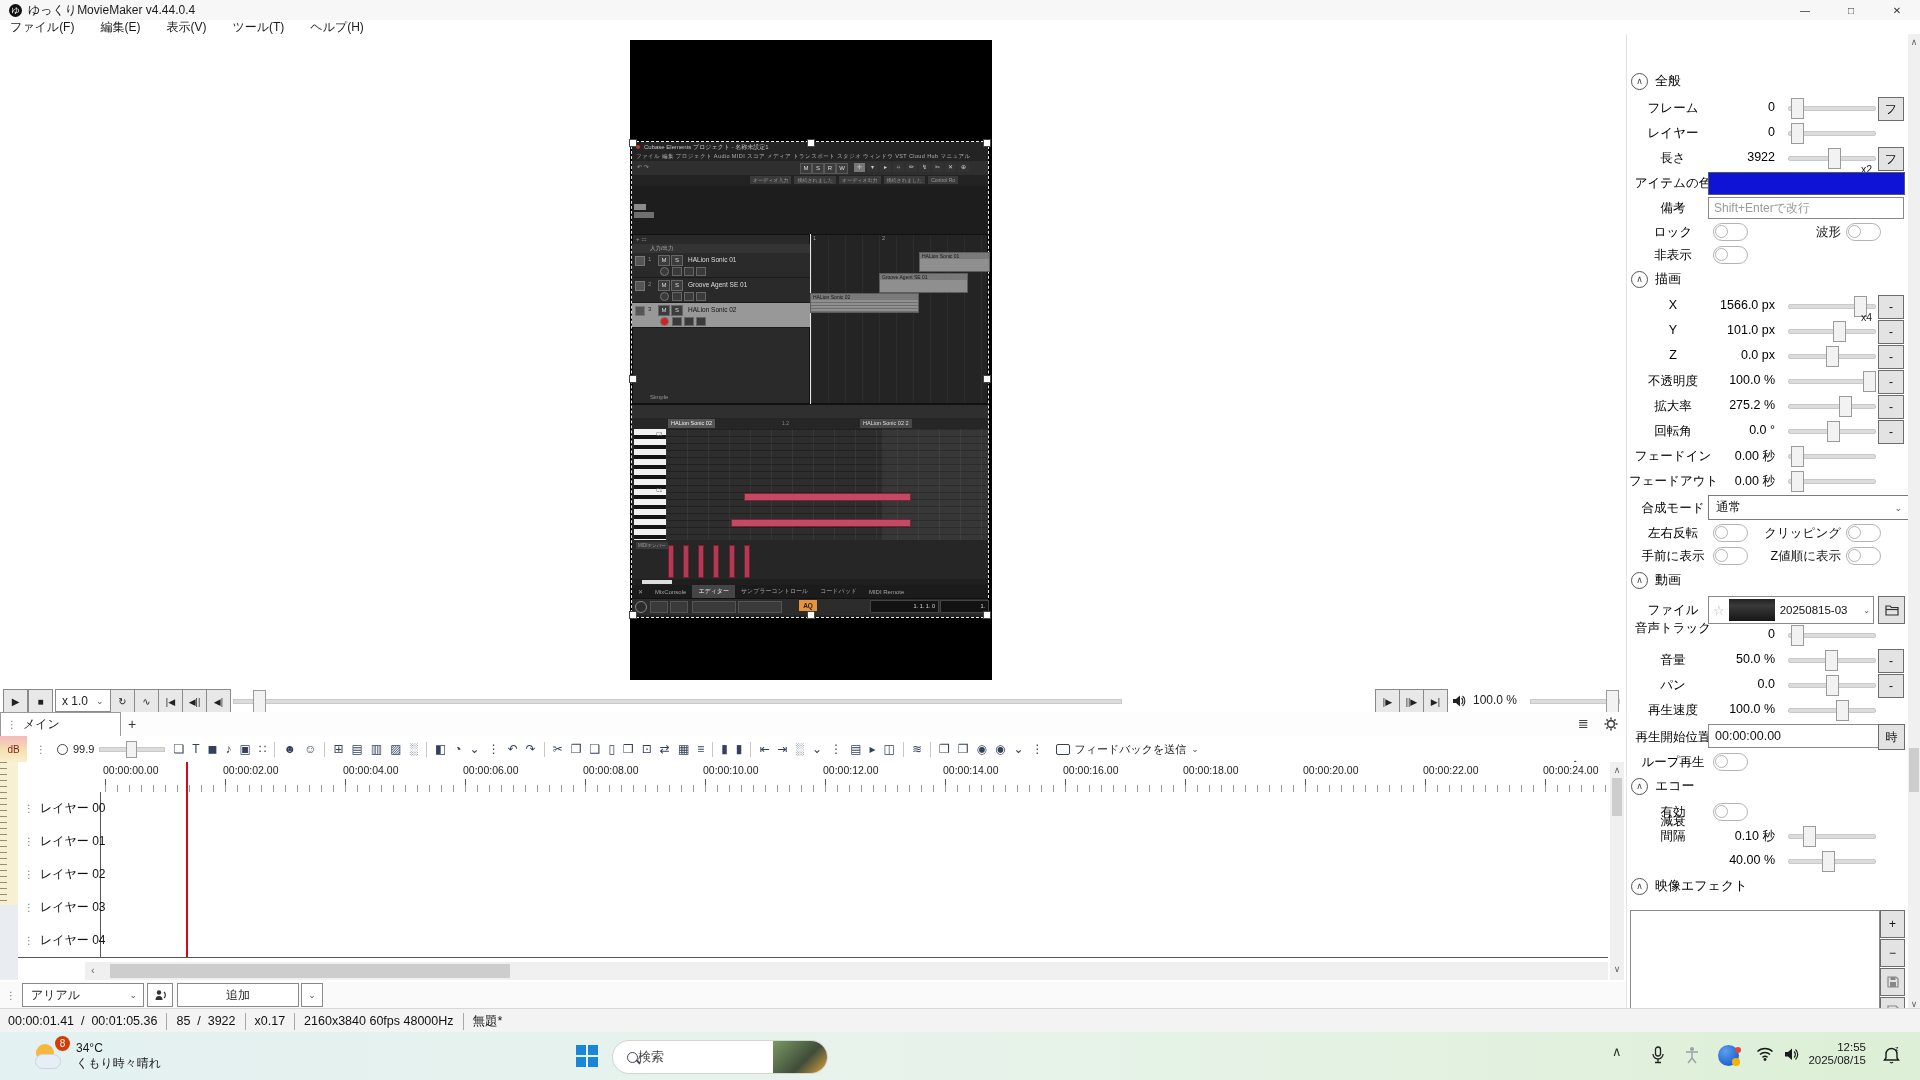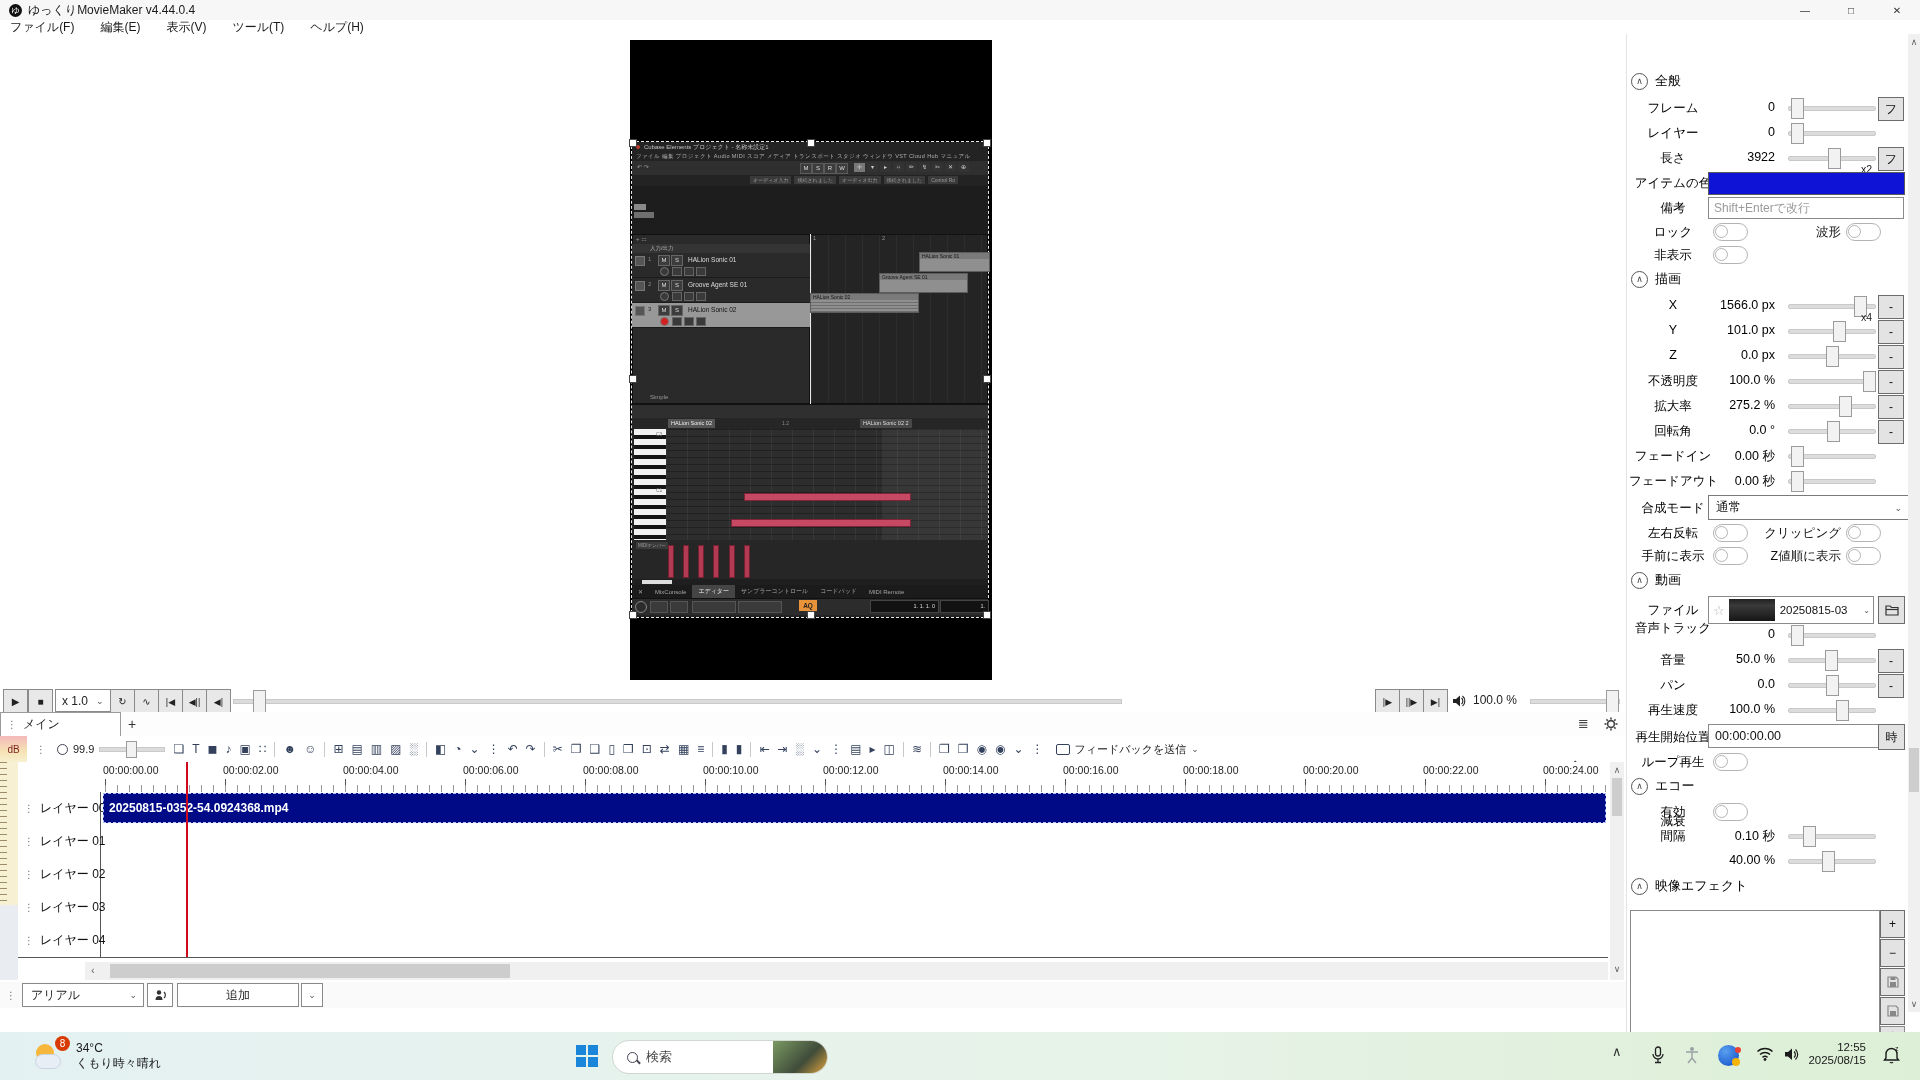--- a/index.html
+++ b/index.html
@@ -557,21 +557,20 @@
       <div class="rlabel" style="left: 1285px; top: 2px; position: absolute;">00:00:20.00</div>
       <div class="rlabel" style="left: 1405px; top: 2px; position: absolute;">00:00:22.00</div>
       <div class="rlabel" style="left: 1525px; top: 2px; position: absolute;">00:00:24.00</div>
     </div>
   <div id="layers" class="abs" style="left:0;top:0;">
       <div class="tl-row" style="top: 792px;">
         <div class="tl-label">
           <div class="dots3" style="position: static;">⋮</div>
           <div style="position: static; white-space: nowrap;">レイヤー 00</div>
         </div>
-        <div class="clip" style="background: rgb(0, 10, 134);">20250815-0352-54.0924368.mp4</div>
       </div>
       <div class="tl-row" style="top: 825px;">
         <div class="tl-label">
           <div class="dots3" style="position: static;">⋮</div>
           <div style="position: static; white-space: nowrap;">レイヤー 01</div>
         </div>
       </div>
       <div class="tl-row" style="top: 858px;">
         <div class="tl-label">
           <div class="dots3" style="position: static;">⋮</div>
@@ -614,20 +613,32 @@
       <svg width="13" height="13" viewBox="0 0 13 13">
           <circle cx="5" cy="3.5" r="2.2" fill="#333"></circle>
           <path d="M1.5 11 Q1.5 7 5 7 Q8.5 7 8.5 11 Z" fill="#333"></path>
           <path d="M10 3 A4 4 0 0 1 10 9" stroke="#333" fill="none" stroke-width="1.2"></path>
         </svg>
     </div>
     <div class="combo" style="width:120px;justify-content:center;margin-left:4px;">追加</div>
     <div class="combo" style="width:20px;justify-content:center;margin-left:2px;margin-right:4px;font-size:9px;color:#555;">⌄</div>
   </div>
 
+  <div class="abs statusbar" id="statusbar">
+      <div style="width: 8px; position: static;"></div>
+      <div style="position: static; white-space: pre;">00:00:01.41  /  00:01:05.36</div>
+      <div class="st-sep" style="position: static;"></div>
+      <div style="position: static; white-space: pre;">85  /  3922</div>
+      <div class="st-sep" style="position: static;"></div>
+      <div style="position: static; white-space: pre;">x0.17</div>
+      <div class="st-sep" style="position: static;"></div>
+      <div style="position: static; white-space: pre;">2160x3840 60fps 48000Hz</div>
+      <div class="st-sep" style="position: static;"></div>
+      <div style="position: static; white-space: pre;">無題*</div>
+    </div>
 
   <div class="abs taskbar">
 
     <div class="abs" style="left:34px;top:4px;width:260px;height:40px;display:flex;align-items:center;">
       <div style="position:relative;width:32px;height:32px;">
         <div style="position:absolute;left:2px;top:4px;width:18px;height:18px;border-radius:50%;background:#f6b73c;"></div>
         <div style="position:absolute;left:1px;top:14px;width:24px;height:13px;border-radius:8px;background:#e8eef5;border:1px solid #c9d4e0;"></div>
         <div style="position:absolute;right:-4px;top:-4px;width:15px;height:15px;border-radius:50%;background:#d83b01;color:#fff;font-size:10px;display:flex;align-items:center;justify-content:center;">8</div>
       </div>
       <div style="margin-left:10px;">
@@ -637,21 +648,21 @@
     </div>
 
     <div class="abs" style="left:576px;top:13px;width:22px;height:22px;display:grid;grid-template-columns:10px 10px;grid-gap:2px;">
       <div style="background:#1a86d9;width:10px;height:10px;"></div>
         <div style="background:#1a86d9;width:10px;height:10px;"></div>
       <div style="background:#1a86d9;width:10px;height:10px;"></div>
         <div style="background:#1a86d9;width:10px;height:10px;"></div>
     </div>
     <div class="abs" style="left:612px;top:8px;width:214px;height:32px;background:#fff;border:1px solid #d0d6d0;border-radius:17px;display:flex;align-items:center;overflow:hidden;">
       <span class="mag" style="margin-left:14px;"></span>
-      <span style="margin-left:8px;font-size:13px;color:#454545;flex:1;">検索</span>
+      <span style="margin-left:0;font-size:13px;color:#454545;flex:1;">検索</span>
       <div style="width:54px;height:32px;background:linear-gradient(135deg,#7c9a62,#3f4c3a 60%,#e0a33e);"></div>
     </div>
 
     <div class="abs" style="left:1612px;top:12px;font-size:13px;color:#333;">∧</div>
     <svg class="abs" style="left:1650px;top:14px;" width="16" height="18" viewBox="0 0 16 18">
       <rect x="5.5" y="1" width="5" height="9" rx="2.5" fill="none" stroke="#222" stroke-width="1.3"></rect>
       <path d="M3 8 A5 5 0 0 0 13 8 M8 13 L8 16 M5 16.5 L11 16.5" stroke="#222" fill="none" stroke-width="1.3"></path>
     </svg>
     <svg class="abs" style="left:1684px;top:14px;" width="16" height="18" viewBox="0 0 16 18">
       <circle cx="8" cy="3" r="2" fill="#9aa0a6"></circle>

